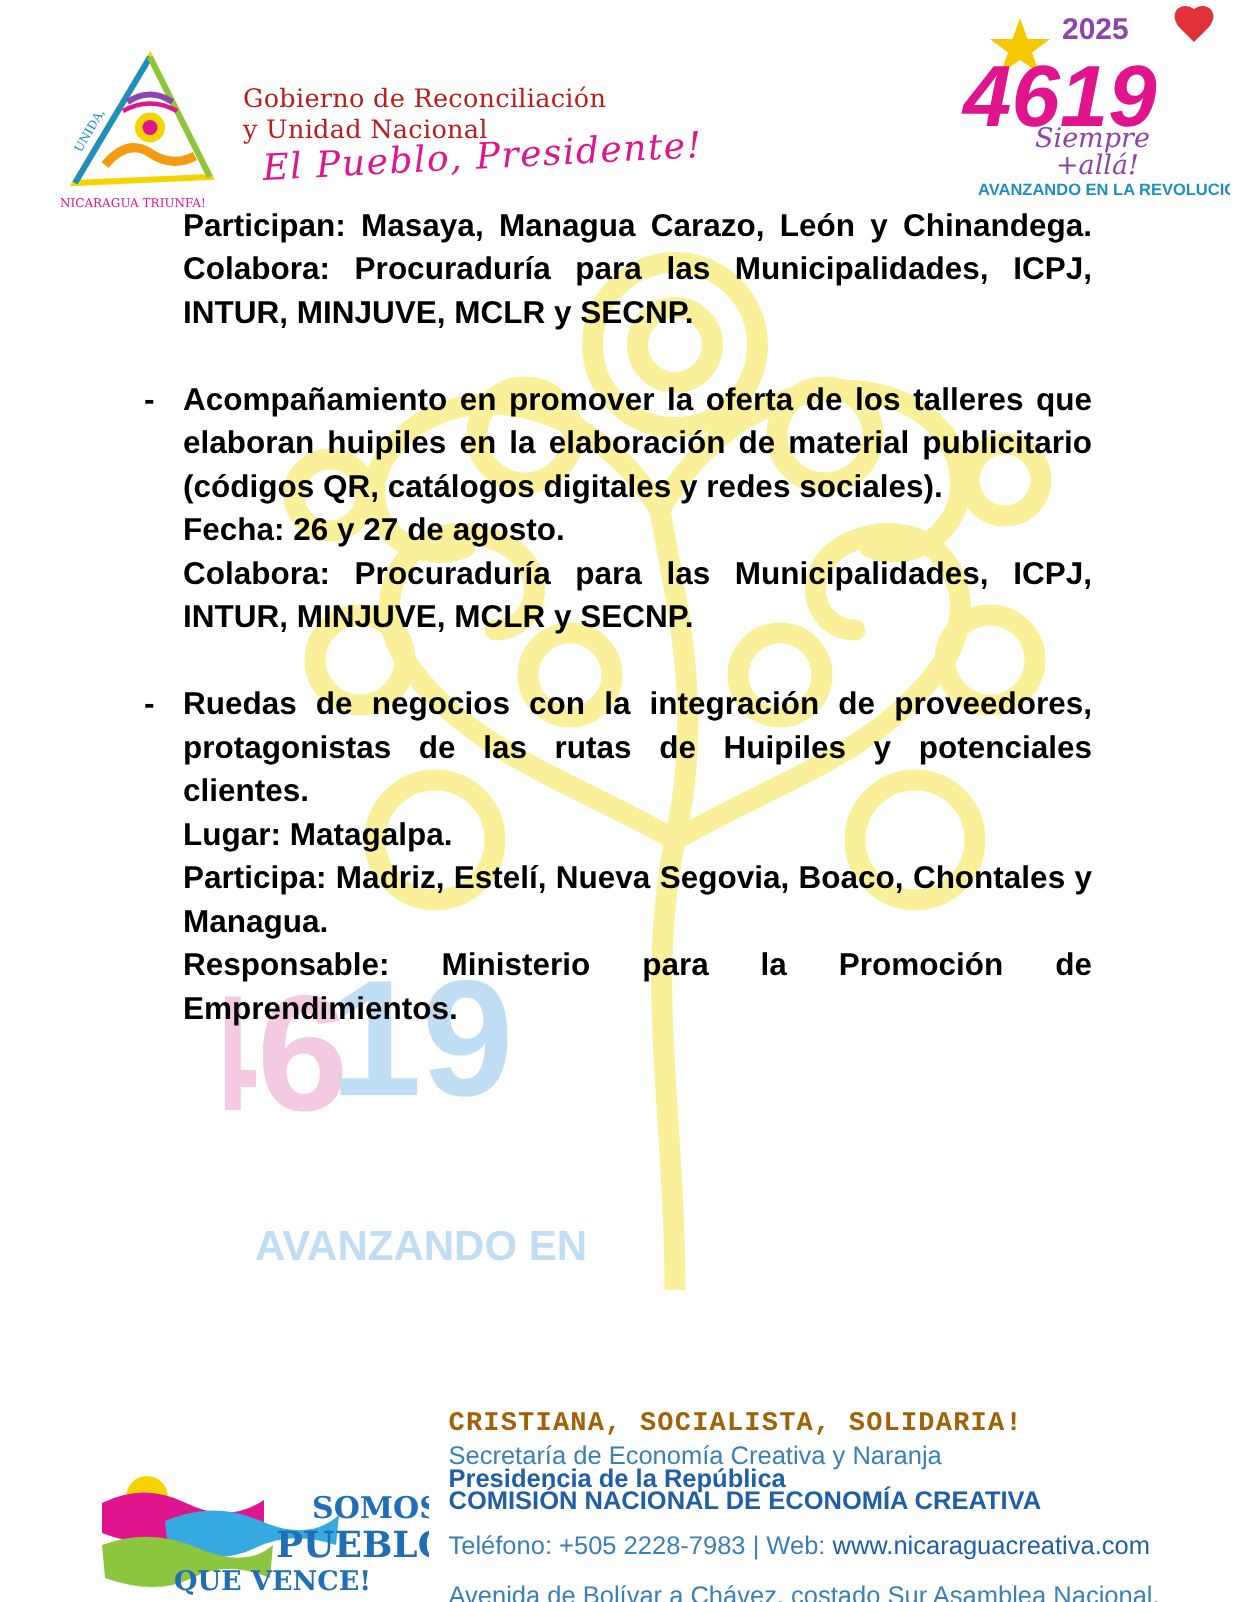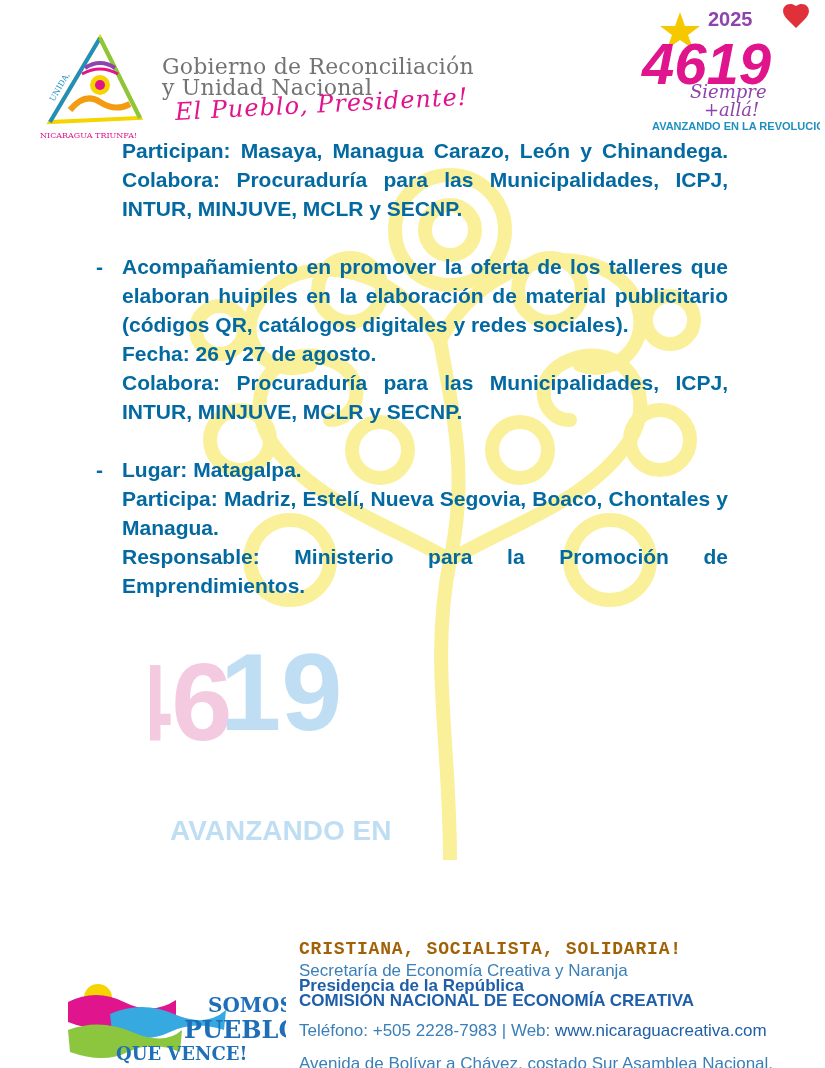--- a/index.html
+++ b/index.html
@@ -4,26 +4,26 @@
 <style>
   html, body { margin:0; padding:0; }
   body { width:825px; height:1068px; background:#ffffff; position:relative; overflow:hidden; font-family:"Liberation Sans", sans-serif; }
   .abs { position:absolute; }
 
   
   .watermark { position:absolute; left:150px; top:140px; width:590px; height:720px; pointer-events:none; }
 
   
   .logo-left { left:30px; top:30px; width:130px; height:110px; }
-  .gov-title { left:162px; top:56px; color:#737373; font-family:"DejaVu Serif", serif; font-size:22px; line-height:21px; font-weight:normal; letter-spacing:0.2px; }
+  .gov-title { left:162px; top:56px; color:#b91c1c; font-family:"DejaVu Serif", serif; font-size:17px; line-height:21px; font-weight:normal; letter-spacing:0.2px; }
   .slogan { left:175px; top:98px; color:#e0148c; font-family:"DejaVu Serif", serif; font-style:italic; font-size:24px; letter-spacing:1px; transform:rotate(-3deg); transform-origin:left; }
   .logo-right { left:638px; top:2px; width:182px; height:132px; }
 
   
-  .content { position:absolute; left:122px; top:136px; width:606px; color:#0369a1; font-weight:bold; font-size:21px; line-height:29px; }
+  .content { position:absolute; left:122px; top:136px; width:606px; color:#000000; font-weight:bold; font-size:21px; line-height:29px; }
   .content p { margin:0; text-align:justify; text-align-last:left; }
   .content p.just-last { text-align-last:justify; }
   .gap { height:29px; }
   .item { position:relative; }
   .dash { position:absolute; left:-26px; top:0; }
 
   
   .footer-logo { left:66px; top:980px; width:220px; height:85px; }
   .footer-motto { left:299px; top:939px; color:#a16207; font-family:"Liberation Mono", monospace; font-weight:bold; font-size:18px; letter-spacing:0.8px; }
   .footer-line { left:299px; font-size:17px; line-height:15px; color:#3a7fb8; }
@@ -106,20 +106,21 @@
   <div class="item">
     <span class="dash">-</span>
     <p>Acompañamiento en promover la oferta de los talleres que elaboran huipiles en la elaboración  de material publicitario (códigos QR, catálogos digitales y redes sociales).</p>
     <p>Fecha: 26 y 27 de agosto.</p>
     <p>Colabora: Procuraduría para las Municipalidades, ICPJ, INTUR, MINJUVE, MCLR y SECNP.</p>
   </div>
   <div class="gap"></div>
 
   <div class="item">
     <span class="dash">-</span>
+    <p>Ruedas de negocios con la integración de proveedores, protagonistas de las rutas de Huipiles y potenciales clientes.</p>
     <p>Lugar: Matagalpa.</p>
     <p>Participa: Madriz, Estelí, Nueva Segovia, Boaco, Chontales y Managua.</p>
     <p>Responsable: Ministerio para la Promoción de Emprendimientos.</p>
   </div>
 </div>
 
 <div class="abs footer-logo">
   <svg width="220" height="85" viewBox="0 0 220 85">
     <circle cx="32" cy="18" r="14" fill="#f6d400"></circle>
     <path d="M2 22 Q30 8 58 22 T110 20 L110 40 Q80 30 56 42 T2 42 Z" fill="#e0148c"></path>

